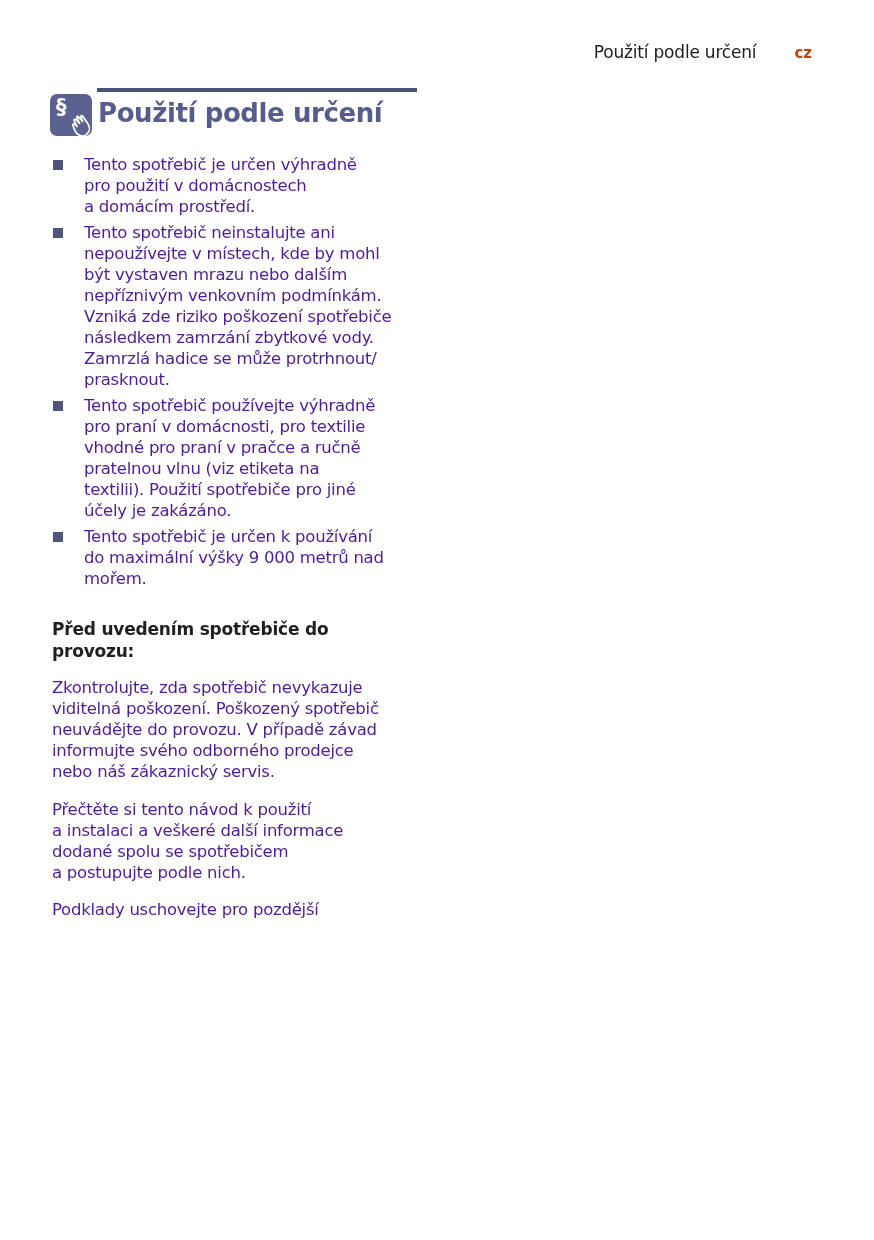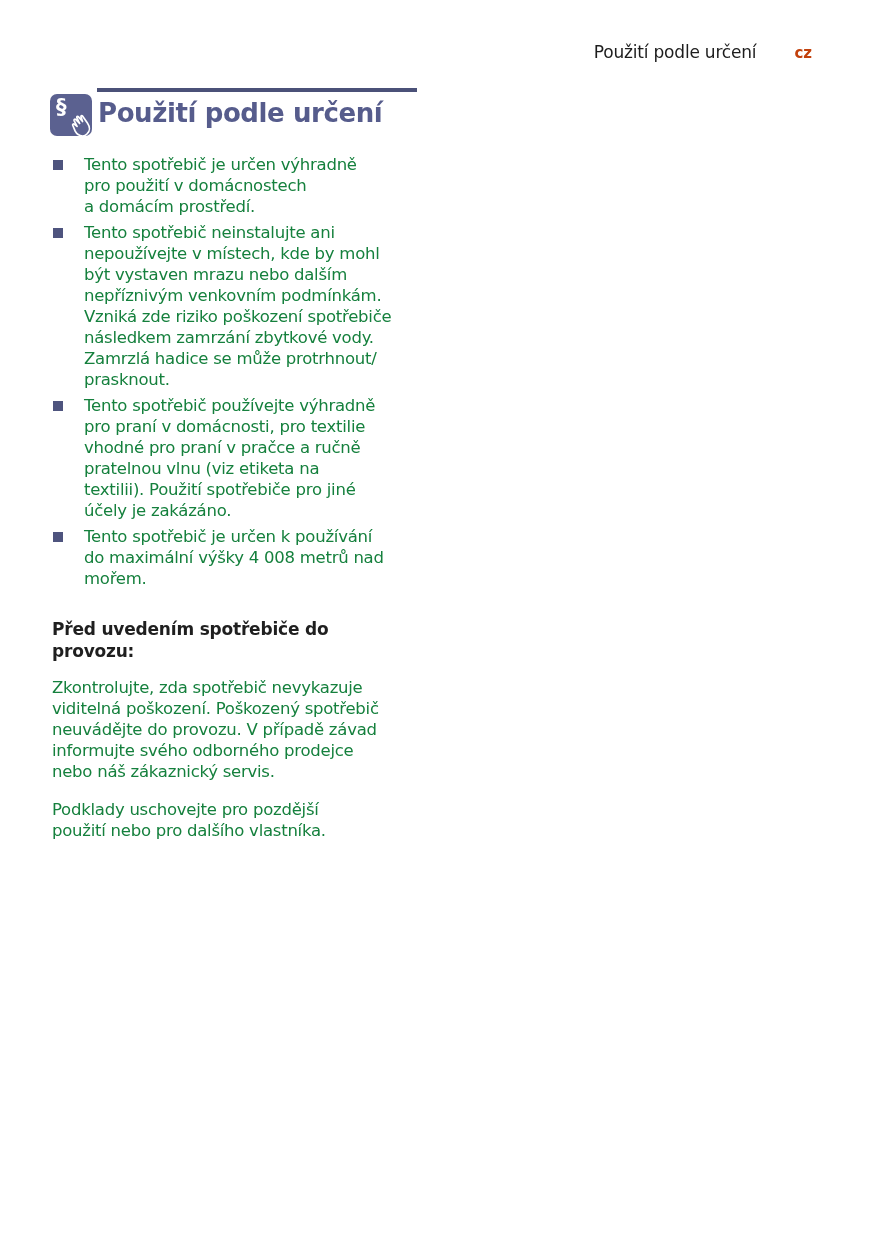--- a/index.html
+++ b/index.html
@@ -96,21 +96,21 @@
     top: 6px;
     width: 10px;
     height: 10px;
     background: #4e547e;
   }
   .body-text {
     font-size: 16.5px;
     line-height: 21px;
     letter-spacing: -0.25px;
     white-space: pre-line;
-    color: #15803d;
+    color: #4c1d95;
   }
 
   
   .subheading {
     margin-top: 30px;
     font-size: 17px;
     line-height: 21.5px;
     font-weight: bold;
     color: #1f1f1f;
     letter-spacing: -0.2px;
@@ -178,33 +178,37 @@
         <span class="body-text">Tento spotřebič používejte výhradně
 pro praní v domácnosti, pro textilie
 vhodné pro praní v pračce a ručně
 pratelnou vlnu (viz etiketa na
 textilii). Použití spotřebiče pro jiné
 účely je zakázáno.</span>
       </li>
       <li>
         <span class="bullet-square"></span>
         <span class="body-text">Tento spotřebič je určen k používání
-do maximální výšky 4 008 metrů nad
+do maximální výšky 9 000 metrů nad
 mořem.</span>
       </li>
     </ul>
 
     <h2 class="subheading">Před uvedením spotřebiče do
 provozu:</h2>
 
     <p class="paragraph body-text">Zkontrolujte, zda spotřebič nevykazuje
 viditelná poškození. Poškozený spotřebič
 neuvádějte do provozu. V případě závad
 informujte svého odborného prodejce
 nebo náš zákaznický servis.</p>
+    <p class="paragraph body-text">Přečtěte si tento návod k použití
+a instalaci a veškeré další informace
+dodané spolu se spotřebičem
+a postupujte podle nich.</p>
     <p class="paragraph body-text">Podklady uschovejte pro pozdější
 použití nebo pro dalšího vlastníka.</p>
 
   </div>
 
   <div class="page-number">5</div>
 
 </div>
 
 </body></html>

